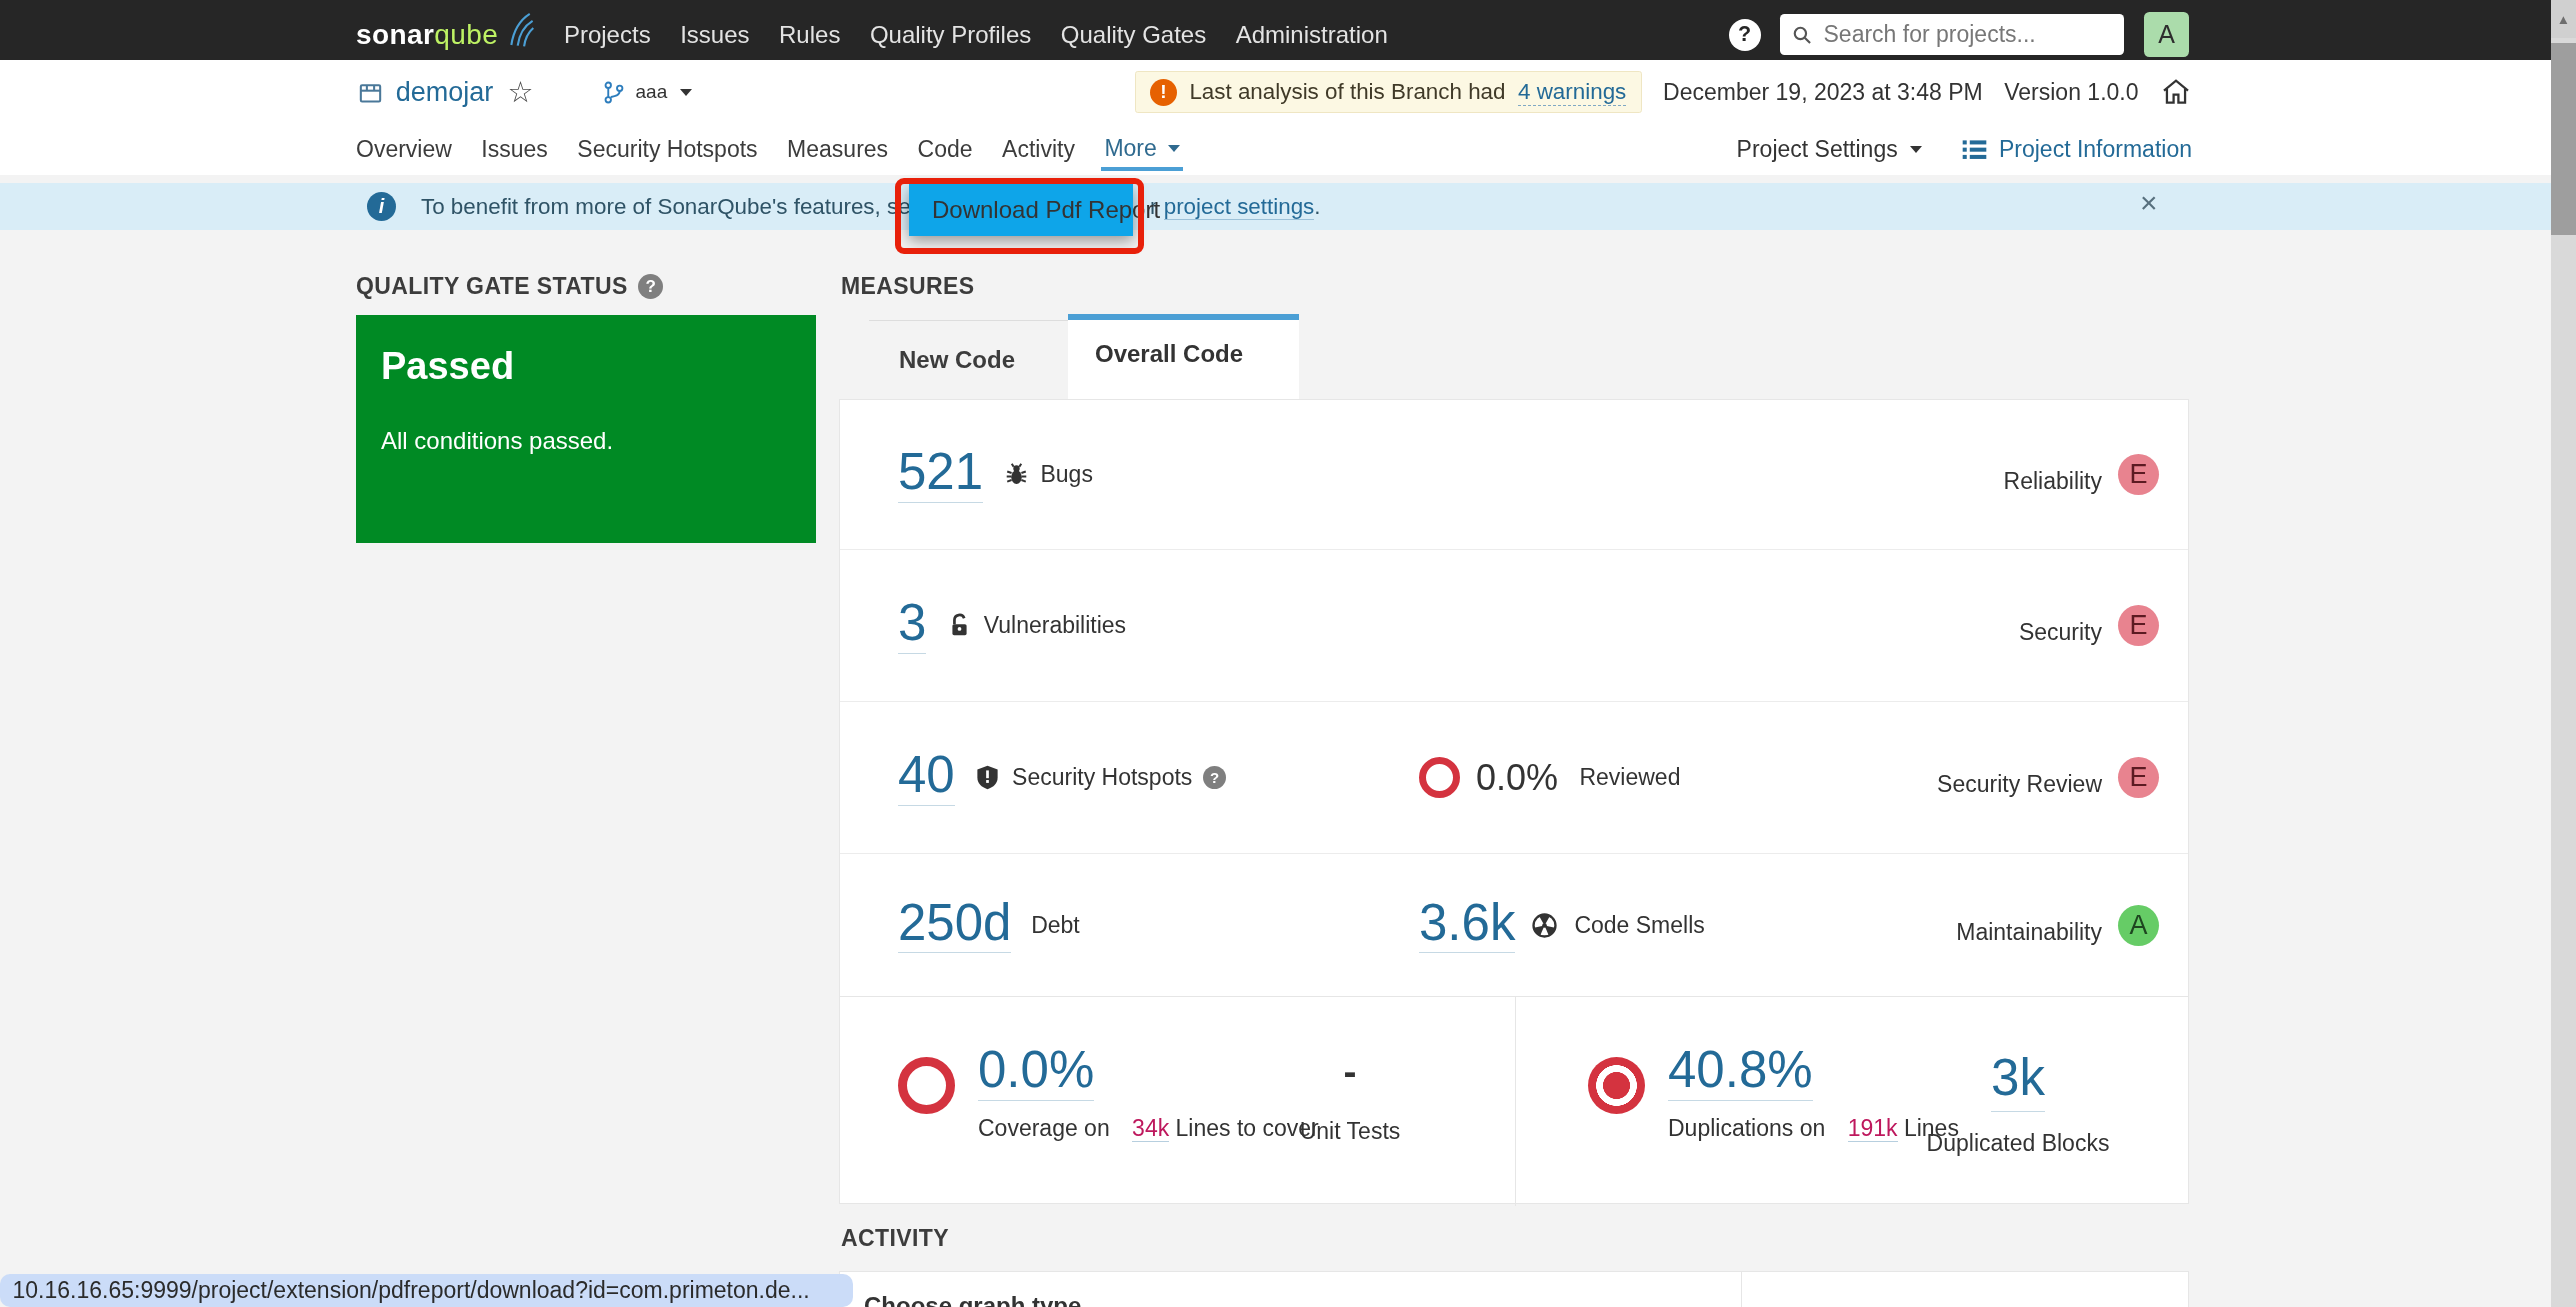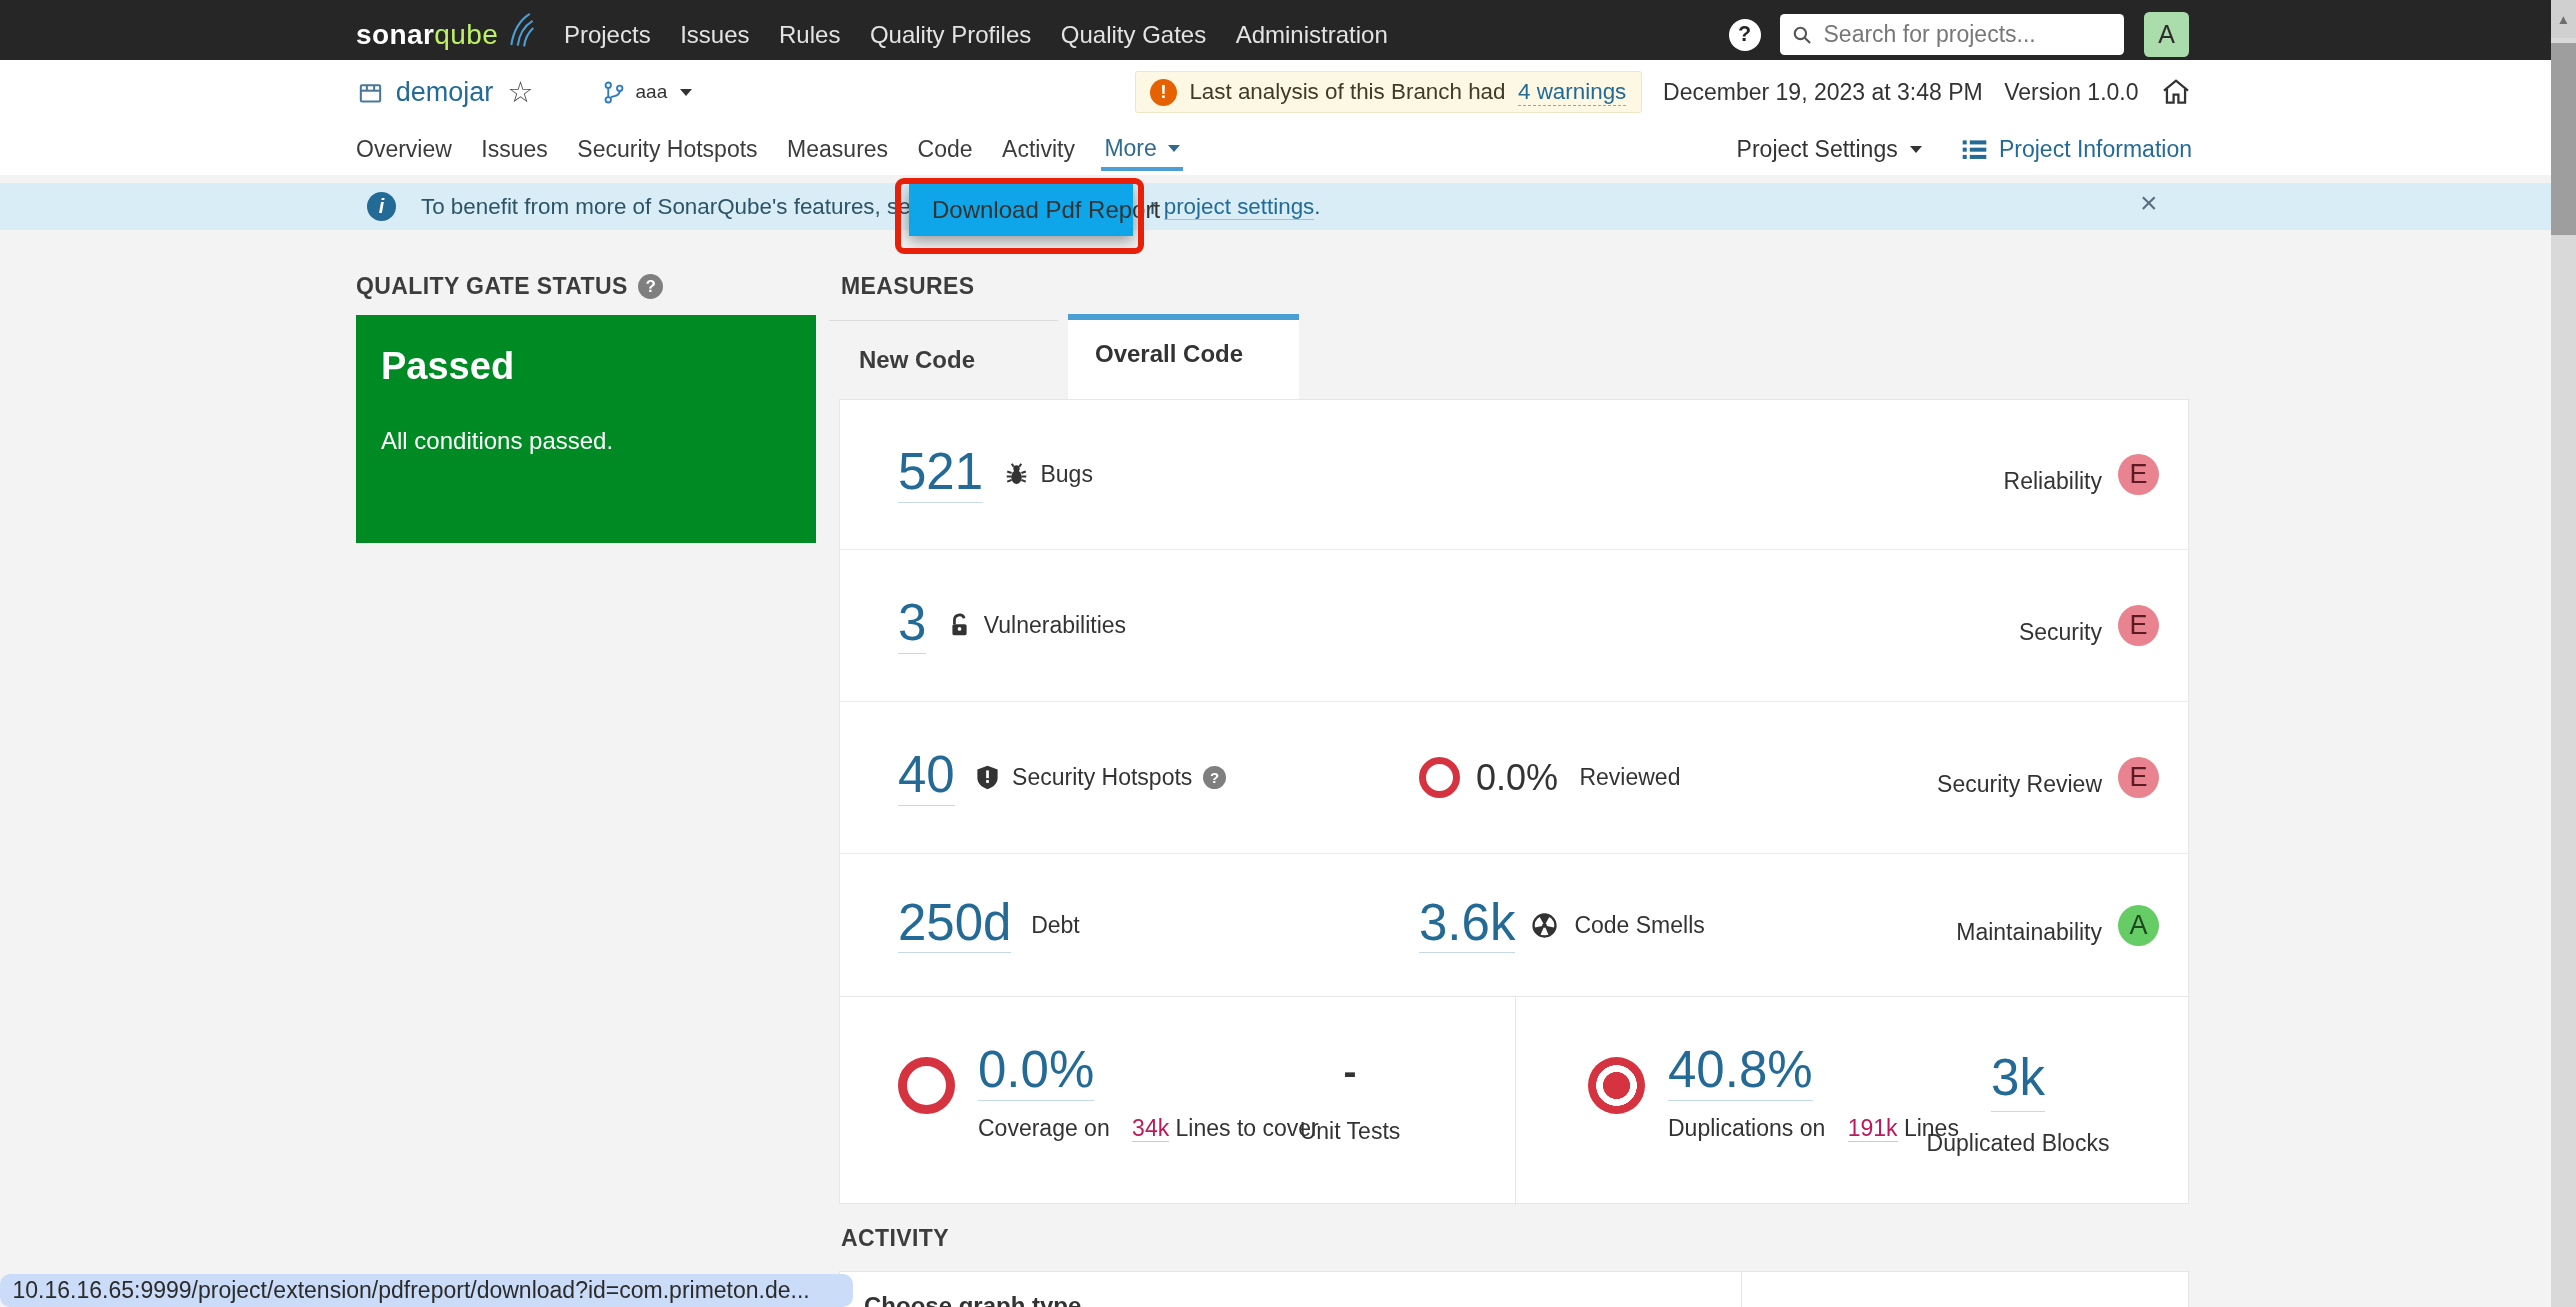--- a/index.html
+++ b/index.html
@@ -66,21 +66,21 @@
     letter-spacing:0.4px;display:flex;align-items:center;gap:10.7px;}
   .qgs-heading{left:356px;top:273px;}
   .help-gray{width:25px;height:25px;border-radius:50%;background:#7f7f7f;color:#fff;font-size:17px;
     font-weight:bold;display:flex;align-items:center;justify-content:center;font-style:normal;}
   .passed-box{position:absolute;left:356px;top:315px;width:460px;height:228px;background:#008a24;
     box-sizing:border-box;padding:30px 25px;}
   .passed-title{font-size:38px;font-weight:bold;color:#fff;}
   .passed-detail{font-size:24px;color:#fff;margin-top:39px;}
   
   .measures-heading{left:841px;top:273px;}
-  .mtab-new{position:absolute;left:829px;top:320px;width:229px;height:79px;box-sizing:border-box;
+  .mtab-new{position:absolute;left:869px;top:320px;width:229px;height:79px;box-sizing:border-box;
     border-top:0.9px solid #ddd;display:flex;align-items:center;padding-left:30px;
     font-size:24px;font-weight:bold;color:#3c3c3c;cursor:pointer;}
   .mtab-overall{position:absolute;left:1068px;top:314px;width:231px;height:85px;box-sizing:border-box;
     background:#fff;border-top:6.3px solid #4b9fd5;display:flex;align-items:flex-start;
     padding:19.7px 0 0 27px;font-size:24px;font-weight:bold;color:#333;cursor:pointer;}
   .mcard{position:absolute;left:839px;top:399px;width:1350px;height:805px;background:#fff;
     border:0.9px solid #e6e6e6;box-sizing:border-box;}
   .mrow{position:relative;display:flex;align-items:center;padding:0 29px 0 58px;box-sizing:border-box;}
   .mrow + .mrow{border-top:0.9px solid #ececec;}
   .r1{height:149px;} .r2{height:152px;} .r3{height:152px;} .r4{height:143px;}

